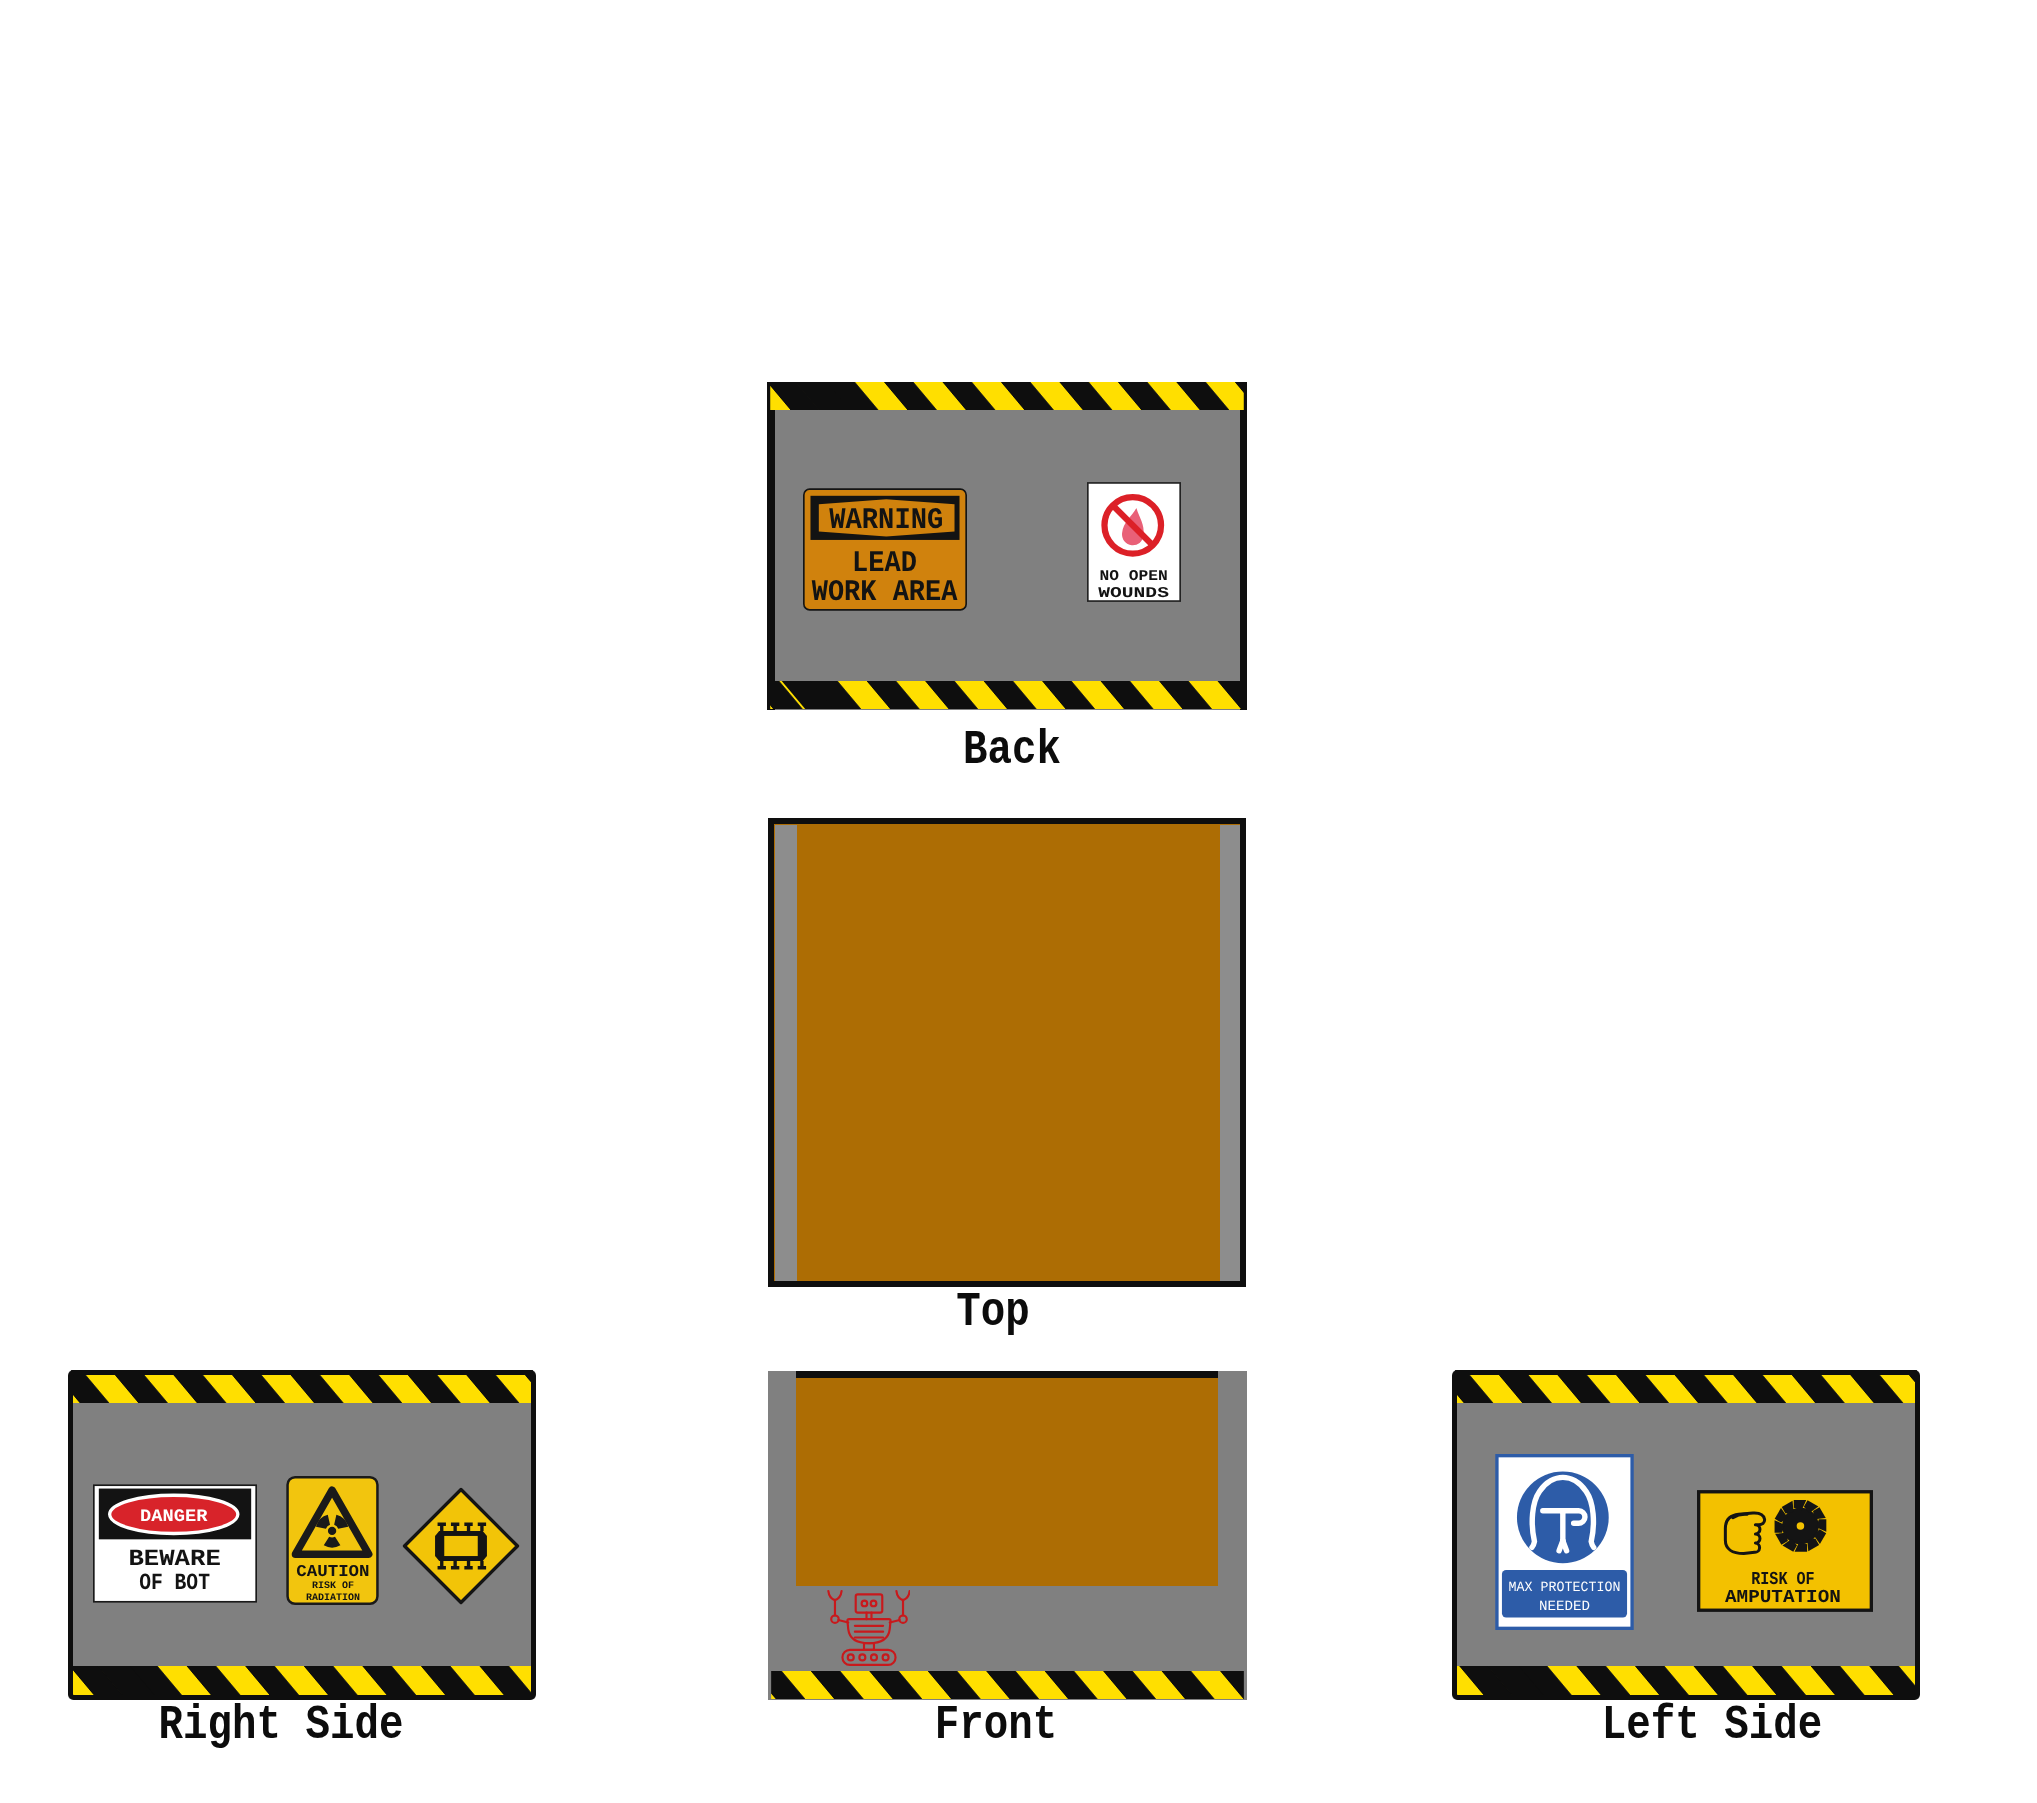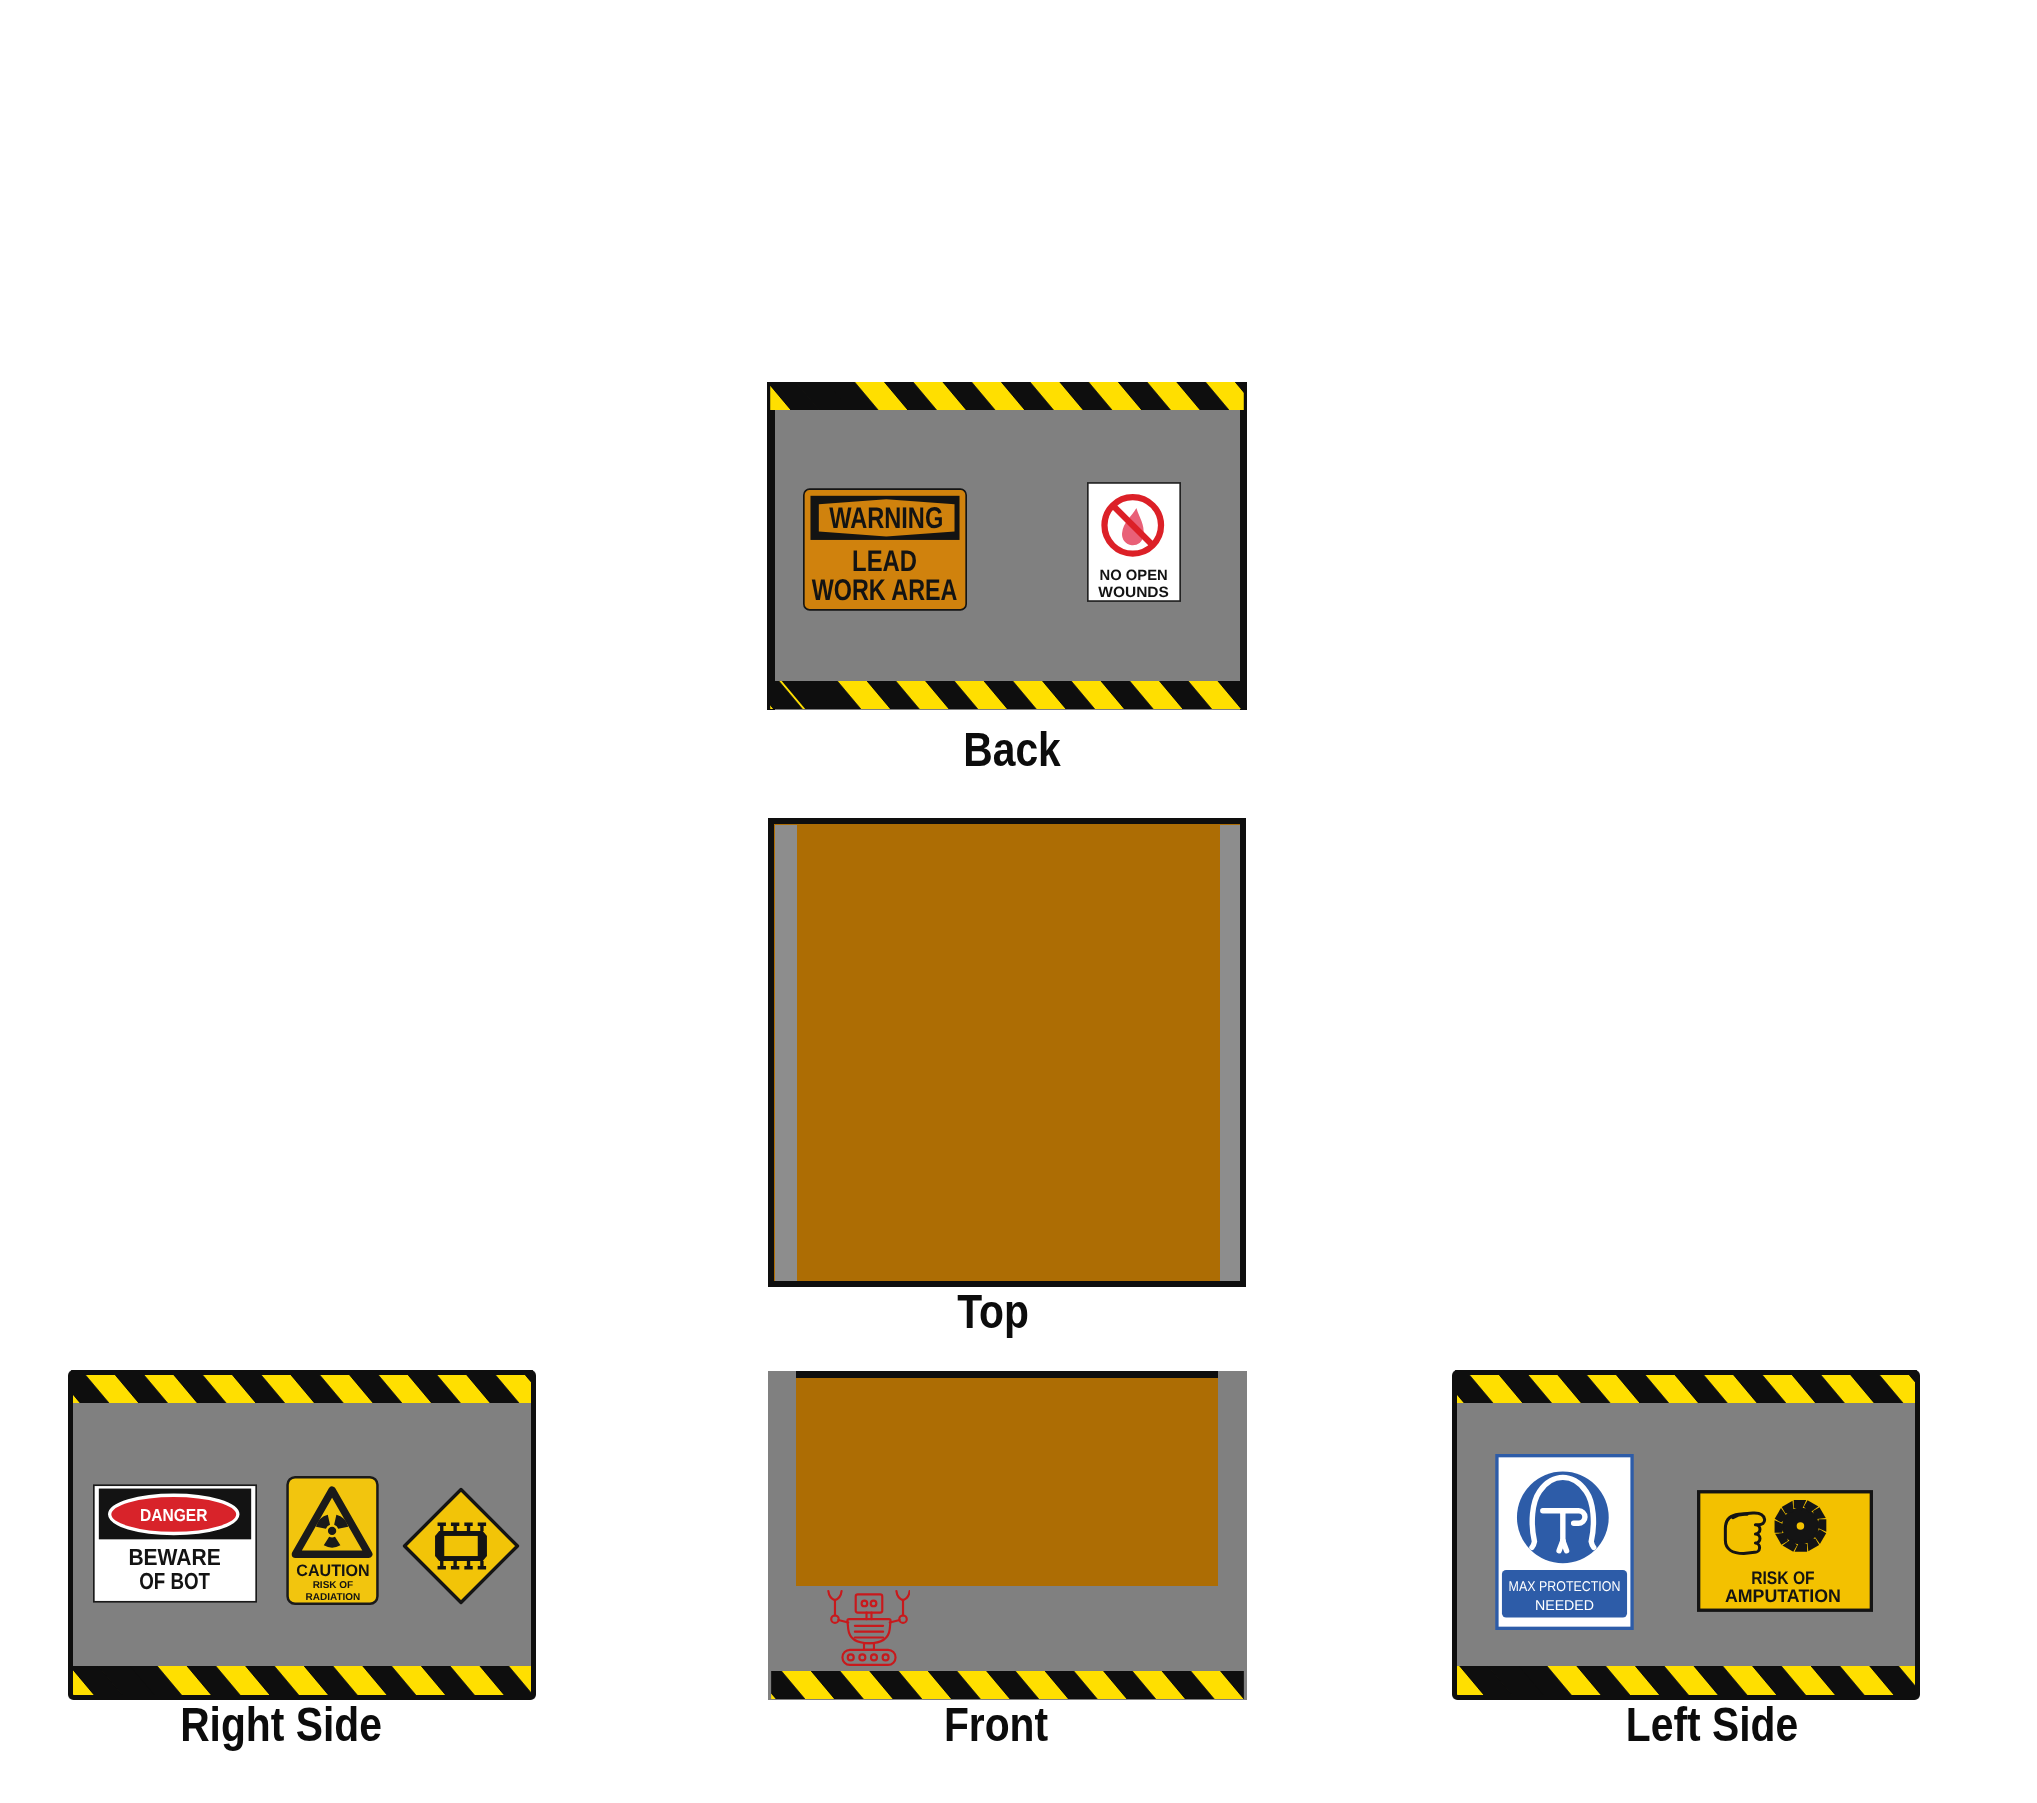--- a/index.html
+++ b/index.html
@@ -1,16 +1,16 @@
 <!DOCTYPE html>
 <html style="font-size:13.4px"><head>
 <meta charset="utf-8">
 <style>
 html,body{margin:0;padding:0;background:#ffffff;}
-#page{position:relative;width:2020px;height:1803px;background:#ffffff;overflow:hidden;font-family:Liberation Sans, sans-serif;}
+#page{position:relative;width:2020px;height:1803px;background:#ffffff;overflow:hidden;font-family:Liberation Mono, monospace;}
 .abs{position:absolute;}
 .hz{position:absolute;}
 .lbl{position:absolute;font-weight:bold;font-size:48px;color:#0c0c0c;transform:translateX(-50%) scaleX(0.85);white-space:nowrap;line-height:1;}
 text{text-rendering:geometricPrecision;}
 svg{position:absolute;display:block;}
 </style>
 </head>
 <body>
 <div id="page">
 

